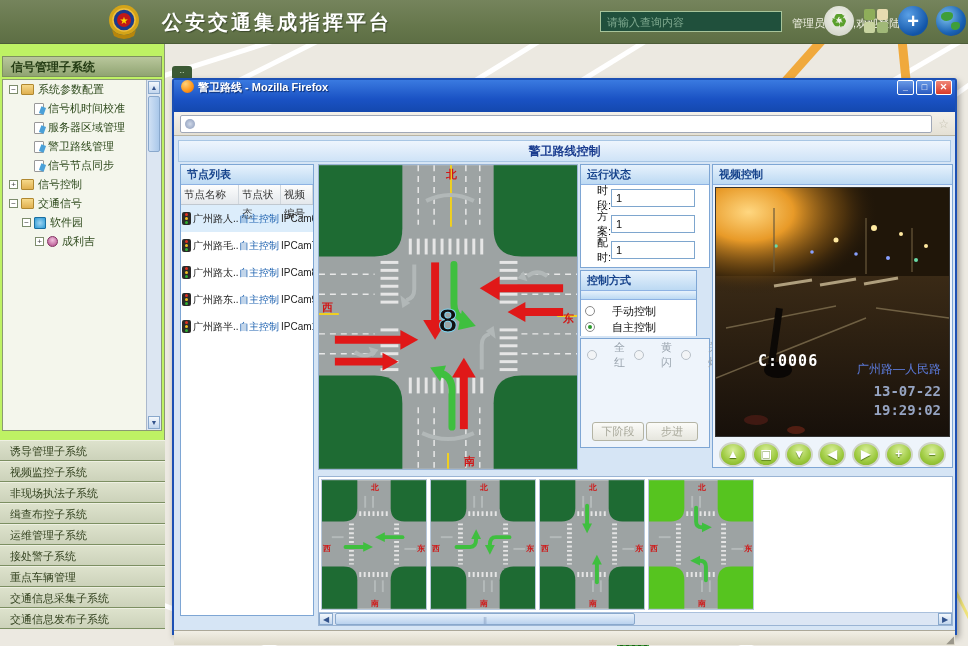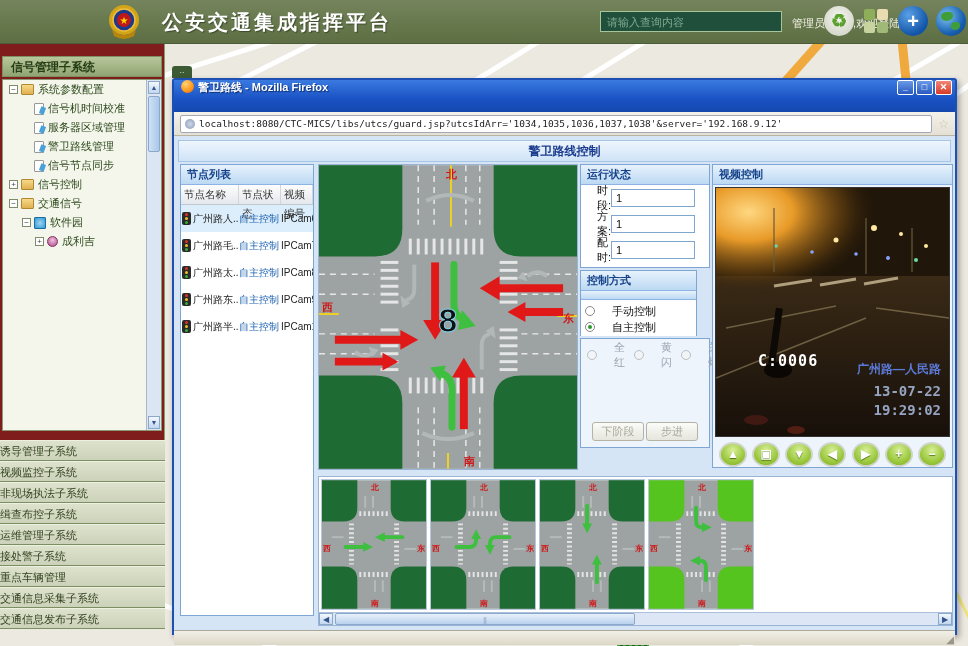--- a/index.html
+++ b/index.html
@@ -20,37 +20,37 @@
   #admin-text { position:absolute; left:792px; top:16px; color:#f2f2e6; font-size:11px; }
   .hicon { position:absolute; top:6px; width:30px; height:30px; border-radius:5px; display:flex; align-items:center; justify-content:center; cursor:pointer; }
   #icon-recycle { left:824px; background:radial-gradient(circle at 50% 40%, #f6f6f0, #c9cdbf); border-radius:50%; color:#5aa02c; font-size:18px; font-weight:bold; }
   #icon-mapgrid { left:862px; }
   #icon-mapgrid .cell { width:11px; height:11px; display:inline-block; margin:1px; border-radius:2px; }
   #icon-plus { left:898px; background:radial-gradient(circle at 35% 30%, #5aa0e6, #1255a8 70%); border-radius:50%; color:#fff; font-size:20px; font-weight:bold; }
   #icon-globe { left:936px; background:radial-gradient(circle at 35% 35%, #7fc3ee, #1a62b4 60%, #0c3f7e); border-radius:50%; overflow:hidden; }
   #icon-globe i { position:absolute; background:#3f9e3a; border-radius:50% 40% 60% 50%; }
 
   
-  #sidebar { position:absolute; left:0; top:44px; width:165px; height:425px; background:#7f1d1d; border-right:1px solid #8a9a72; }
+  #sidebar { position:absolute; left:0; top:44px; width:165px; height:425px; background:#bef264; border-right:1px solid #8a9a72; }
   #tree-panel-title { position:absolute; left:2px; top:12px; width:160px; height:21px; line-height:21px;
     background:linear-gradient(#b9c79c,#90a472); color:#243c14; font-size:12px; font-weight:bold; padding-left:8px; border:1px solid #7e9160; }
   #tree-box { position:absolute; left:2px; top:35px; width:160px; height:352px; background:#f4f6ec; border:1px solid #8a9a72; }
   #tree-scroll { position:absolute; right:0; top:0; width:15px; height:100%; background:#dce6f2; border-left:1px solid #aab8cc; }
   .sarrow { position:absolute; left:1px; width:12px; height:13px; background:linear-gradient(#f4f8fc,#c2d6ee); border:1px solid #89a8cc; font-size:7px; color:#33538c; text-align:center; line-height:12px; }
   #tree-thumb { position:absolute; left:1px; top:16px; width:12px; height:56px; background:linear-gradient(90deg,#cfe0f4,#aac8ea); border:1px solid #89a8cc; border-radius:2px; }
   .tree-item { height:19px; display:flex; align-items:center; font-size:11px; color:#2e4a1c; white-space:nowrap; cursor:pointer; }
   .expander { width:9px; height:9px; border:1px solid #7c8c6c; background:#fff; font-size:8px; line-height:7px; text-align:center; color:#444; margin-right:3px; flex:none; }
   .ticon { width:13px; height:11px; margin-right:4px; flex:none; border-radius:1px; }
   .ticon.folder { background:linear-gradient(#f6d98a,#e0b050); border:1px solid #b08830; }
   .ticon.doc { background:#fff; border:1px solid #999; position:relative; width:10px; height:12px; }
   .ticon.doc::after { content:""; position:absolute; right:-2px; bottom:0; width:5px; height:7px; background:#4aa0d8; transform:rotate(20deg); }
   .ticon.app { background:radial-gradient(#9fd4f0,#2e9bd6); border:1px solid #1a6ea0; width:12px; height:12px; }
   .ticon.person { background:radial-gradient(circle at 50% 35%, #f0c0dc, #b04888); border:1px solid #803060; width:11px; height:11px; border-radius:50%; }
   #side-items { position:absolute; left:0; top:396px; width:165px; }
-  .side-item { height:21px; line-height:20px; font-size:11px; color:#33421f; 
+  .side-item { height:21px; line-height:20px; font-size:11px; color:#33421f; padding-left:10px;
     background:linear-gradient(#dde2cc,#ccd2ba); border-top:1px solid #eef0e2; border-bottom:1px solid #7c8f62; cursor:pointer; }
 
   
   #fx-window { position:absolute; left:172px; top:78px; width:785px; height:557px;
     border:2px solid #1c50b4; border-radius:3px 3px 0 0; background:#d6e5f5; box-shadow:2px 3px 6px rgba(0,0,0,.35); }
   #fx-titlebar { height:32px; background:linear-gradient(#3a7ae0,#1a52c4 60%,#1448ae); display:flex; align-items:flex-start; padding:0 3px; }
   #fx-icon { width:13px; height:13px; border-radius:50%; background:radial-gradient(circle at 35% 30%, #ffd27a, #ff9a1e 55%, #e66000); margin:0 4px; }
   #fx-title { color:#fff; font-size:11px; font-weight:bold; flex:1; text-shadow:1px 1px 1px #0a2a6a; }
   .winbtn { width:17px; height:15px; margin-left:2px; border:1px solid #fff; border-radius:2px; font-size:9px; line-height:13px; text-align:center; color:#fff; font-weight:bold; cursor:pointer; }
   .winbtn.min,.winbtn.max { background:linear-gradient(#6a9ae6,#2a5ac0); }
@@ -102,21 +102,21 @@
   #switch-radios { display:flex; padding:8px 4px 0 6px; gap:9px; }
   #switch-radios .radio-row { color:#9aa4ae; }
   #switch-radios .radio { border-color:#b8c0c8; background:#f2f4f6; }
   #switch-btns { position:absolute; bottom:6px; left:0; width:100%; display:flex; justify-content:space-around; padding:0 10px; }
   .gray-btn { width:52px; height:19px; background:linear-gradient(#fbfbf8,#e6e6de); border:1px solid #b4b4a4; border-radius:3px; font-size:11px; color:#a8a89a; }
 
   
   #video-panel { left:538px; top:28px; width:241px; height:304px; background:#eef4fb; }
   #video-frame { position:relative; width:235px; height:250px; margin:2px; background:#120c06; border:1px solid #333; }
   #video-overlay-cam { position:absolute; left:42px; bottom:66px; color:#fff; font-size:15px; font-weight:bold; font-family:"DejaVu Sans Mono", monospace; letter-spacing:1px; }
-  #video-overlay-loc { position:absolute; right:8px; bottom:58px; text-align:right; color:#5b79d8; font-size:12px; font-weight:bold; }
+  #video-overlay-loc { position:absolute; right:8px; bottom:58px; text-align:right; color:#5b79d8; font-size:12px; font-weight:normal; }
   #video-overlay-dt { position:absolute; right:8px; bottom:16px; text-align:right; color:#96a4c2; font-size:14px; font-weight:bold; font-family:"DejaVu Sans Mono", monospace; line-height:19px; }
   #video-btns { display:flex; justify-content:space-between; padding:3px 6px 0 6px; }
   .vbtn { width:28px; height:25px; border-radius:50%; background:radial-gradient(circle at 50% 30%, #d8ee9a, #9cc93e 60%, #7cab22);
     border:2px solid #cfd4c8; color:#fff; font-size:12px; font-weight:bold; text-align:center; line-height:21px; cursor:pointer; text-shadow:0 1px 1px #4a7010; }
 
   
   #intersection { left:144px; top:28px; width:260px; height:306px; border:1px solid #9ab4d4; }
   #bottom-strip { position:absolute; left:144px; top:340px; width:635px; height:150px; background:#fff; border:1px solid #9ab4d4; }
   #thumbs { position:absolute; left:2px; top:2px; height:133px; display:flex; gap:3px; }
   .thumb { width:106px; height:131px; border:1px solid #b8c8dc; cursor:pointer; }
@@ -253,21 +253,20 @@
   <div id="fx-titlebar">
     <div id="fx-icon"></div>
     <div id="fx-title">警卫路线 - Mozilla Firefox</div>
     <div class="winbtn min">_</div>
     <div class="winbtn max">□</div>
     <div class="winbtn close">✕</div>
   </div>
   <div id="fx-urlbar">
     <div id="url-box">
       <span id="url-favicon"></span>
-      <span id="url-text">localhost:8080/CTC-MICS/libs/utcs/guard.jsp?utcsIdArr='1034,1035,1036,1037,1038'&amp;server='192.168.9.12'</span>
     </div>
     <span id="url-star">☆</span>
   </div>
 
   <div id="fx-content">
     <div id="page-title-bar">警卫路线控制</div>
 
     <div class="panel" id="node-panel">
       <div class="panel-h">节点列表</div>
       <div class="th-row" id="node-cols">

